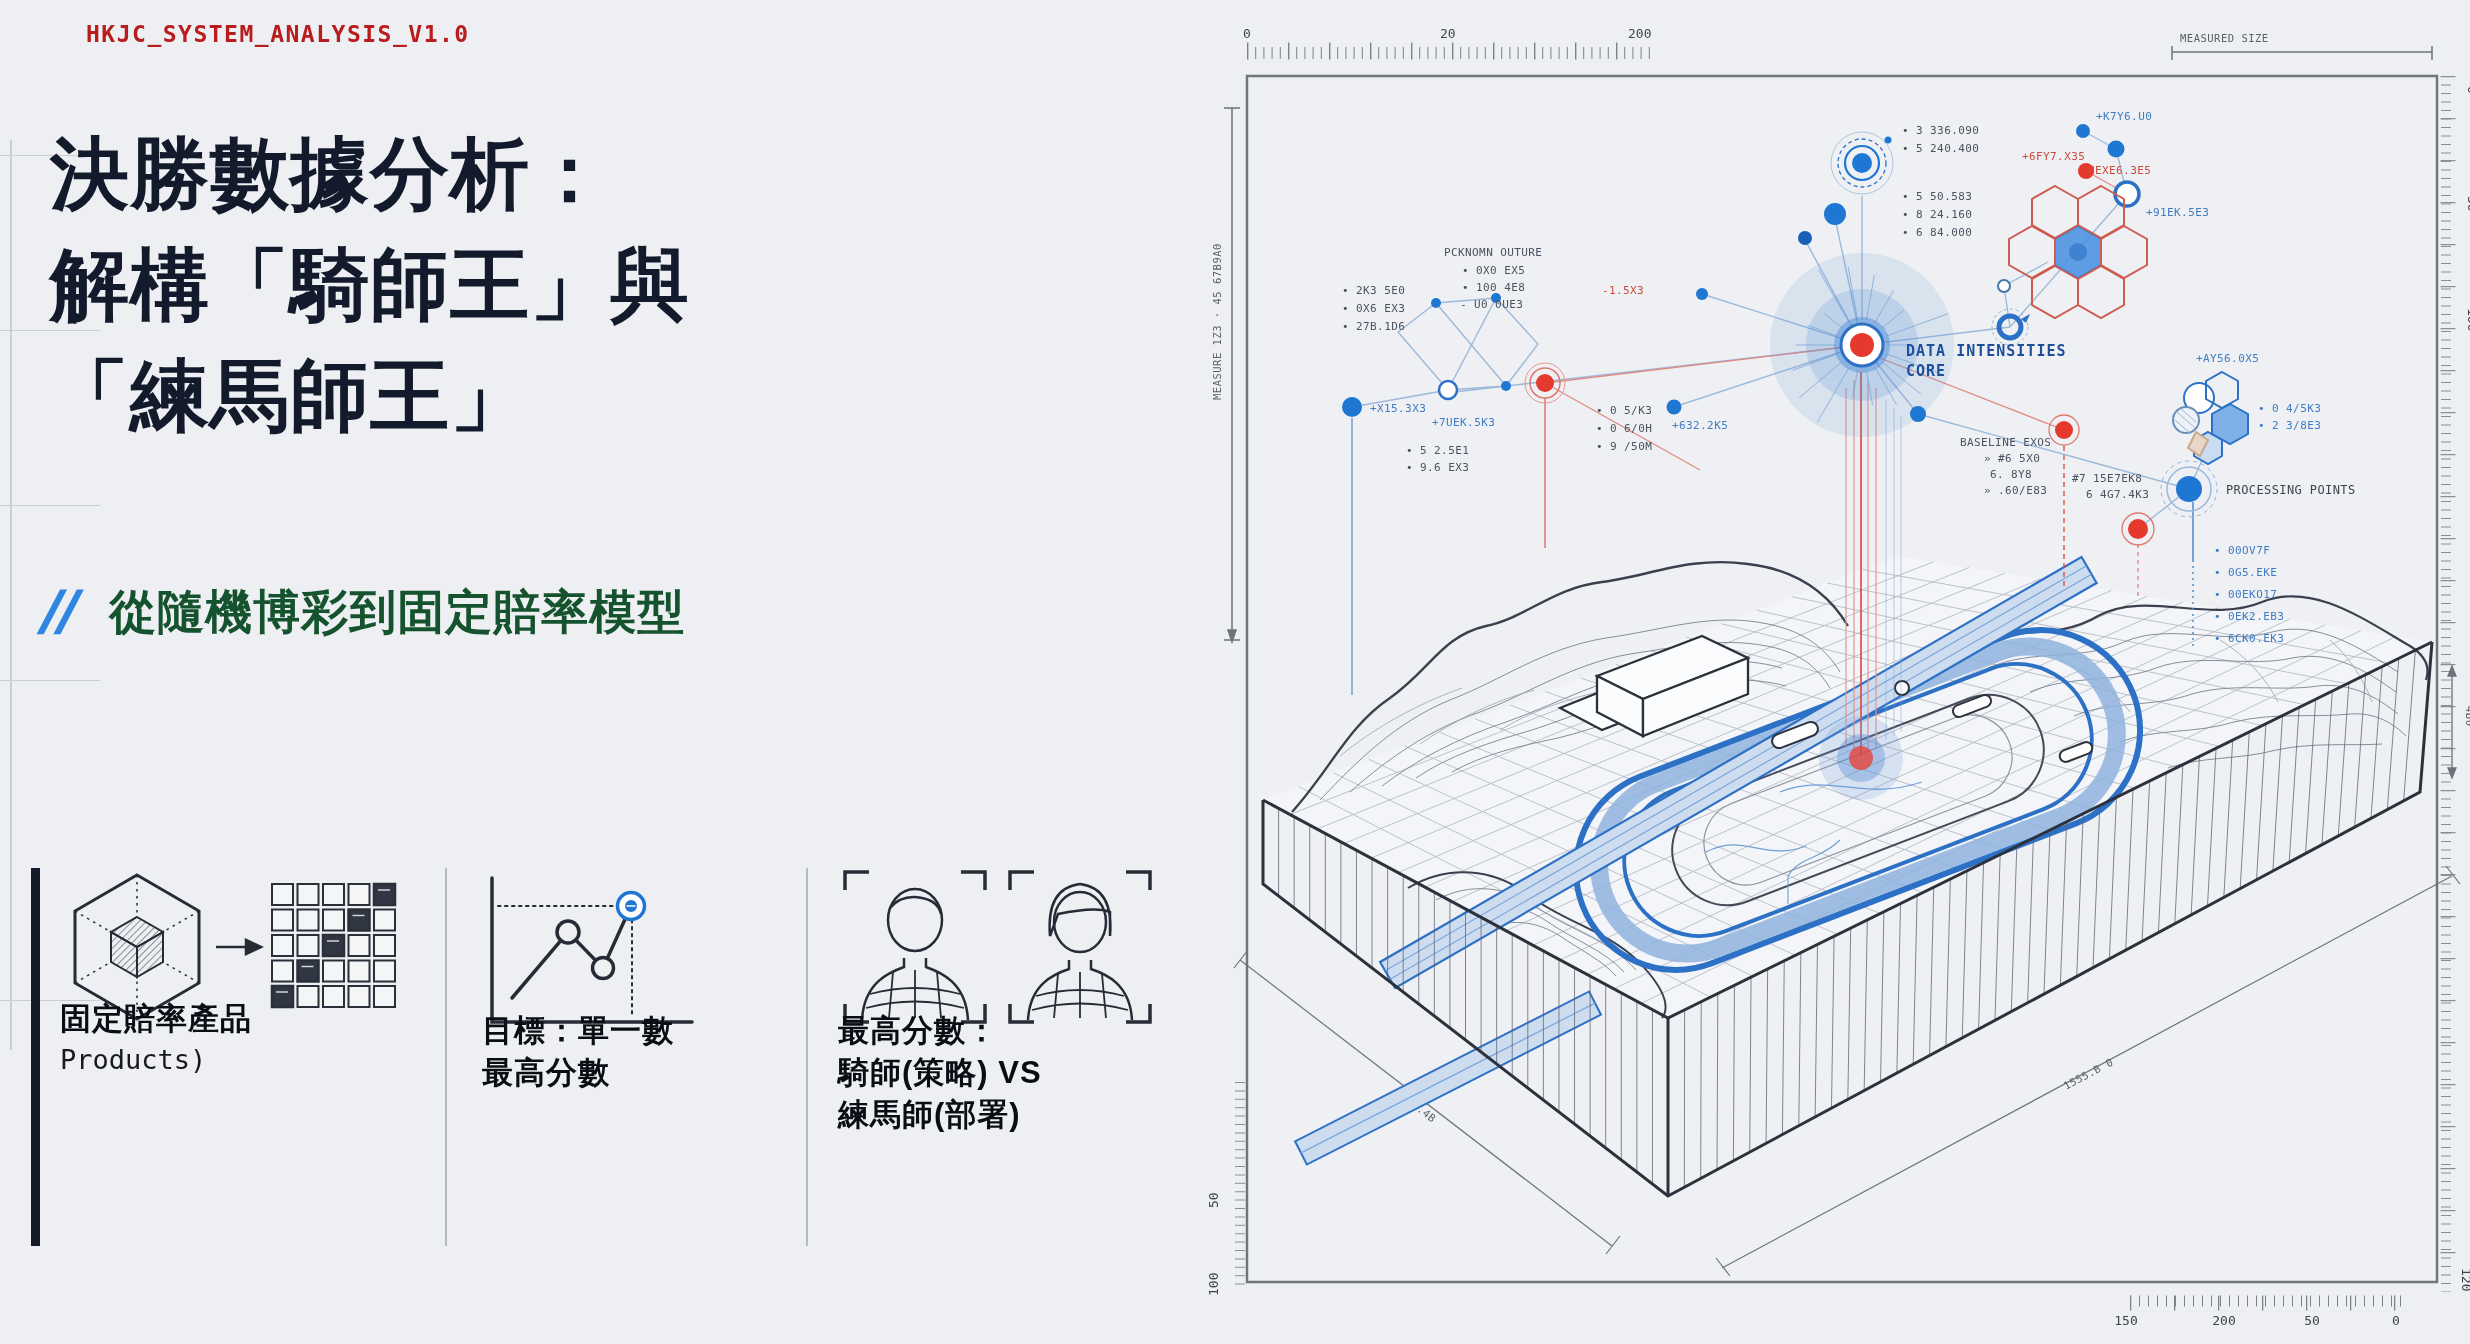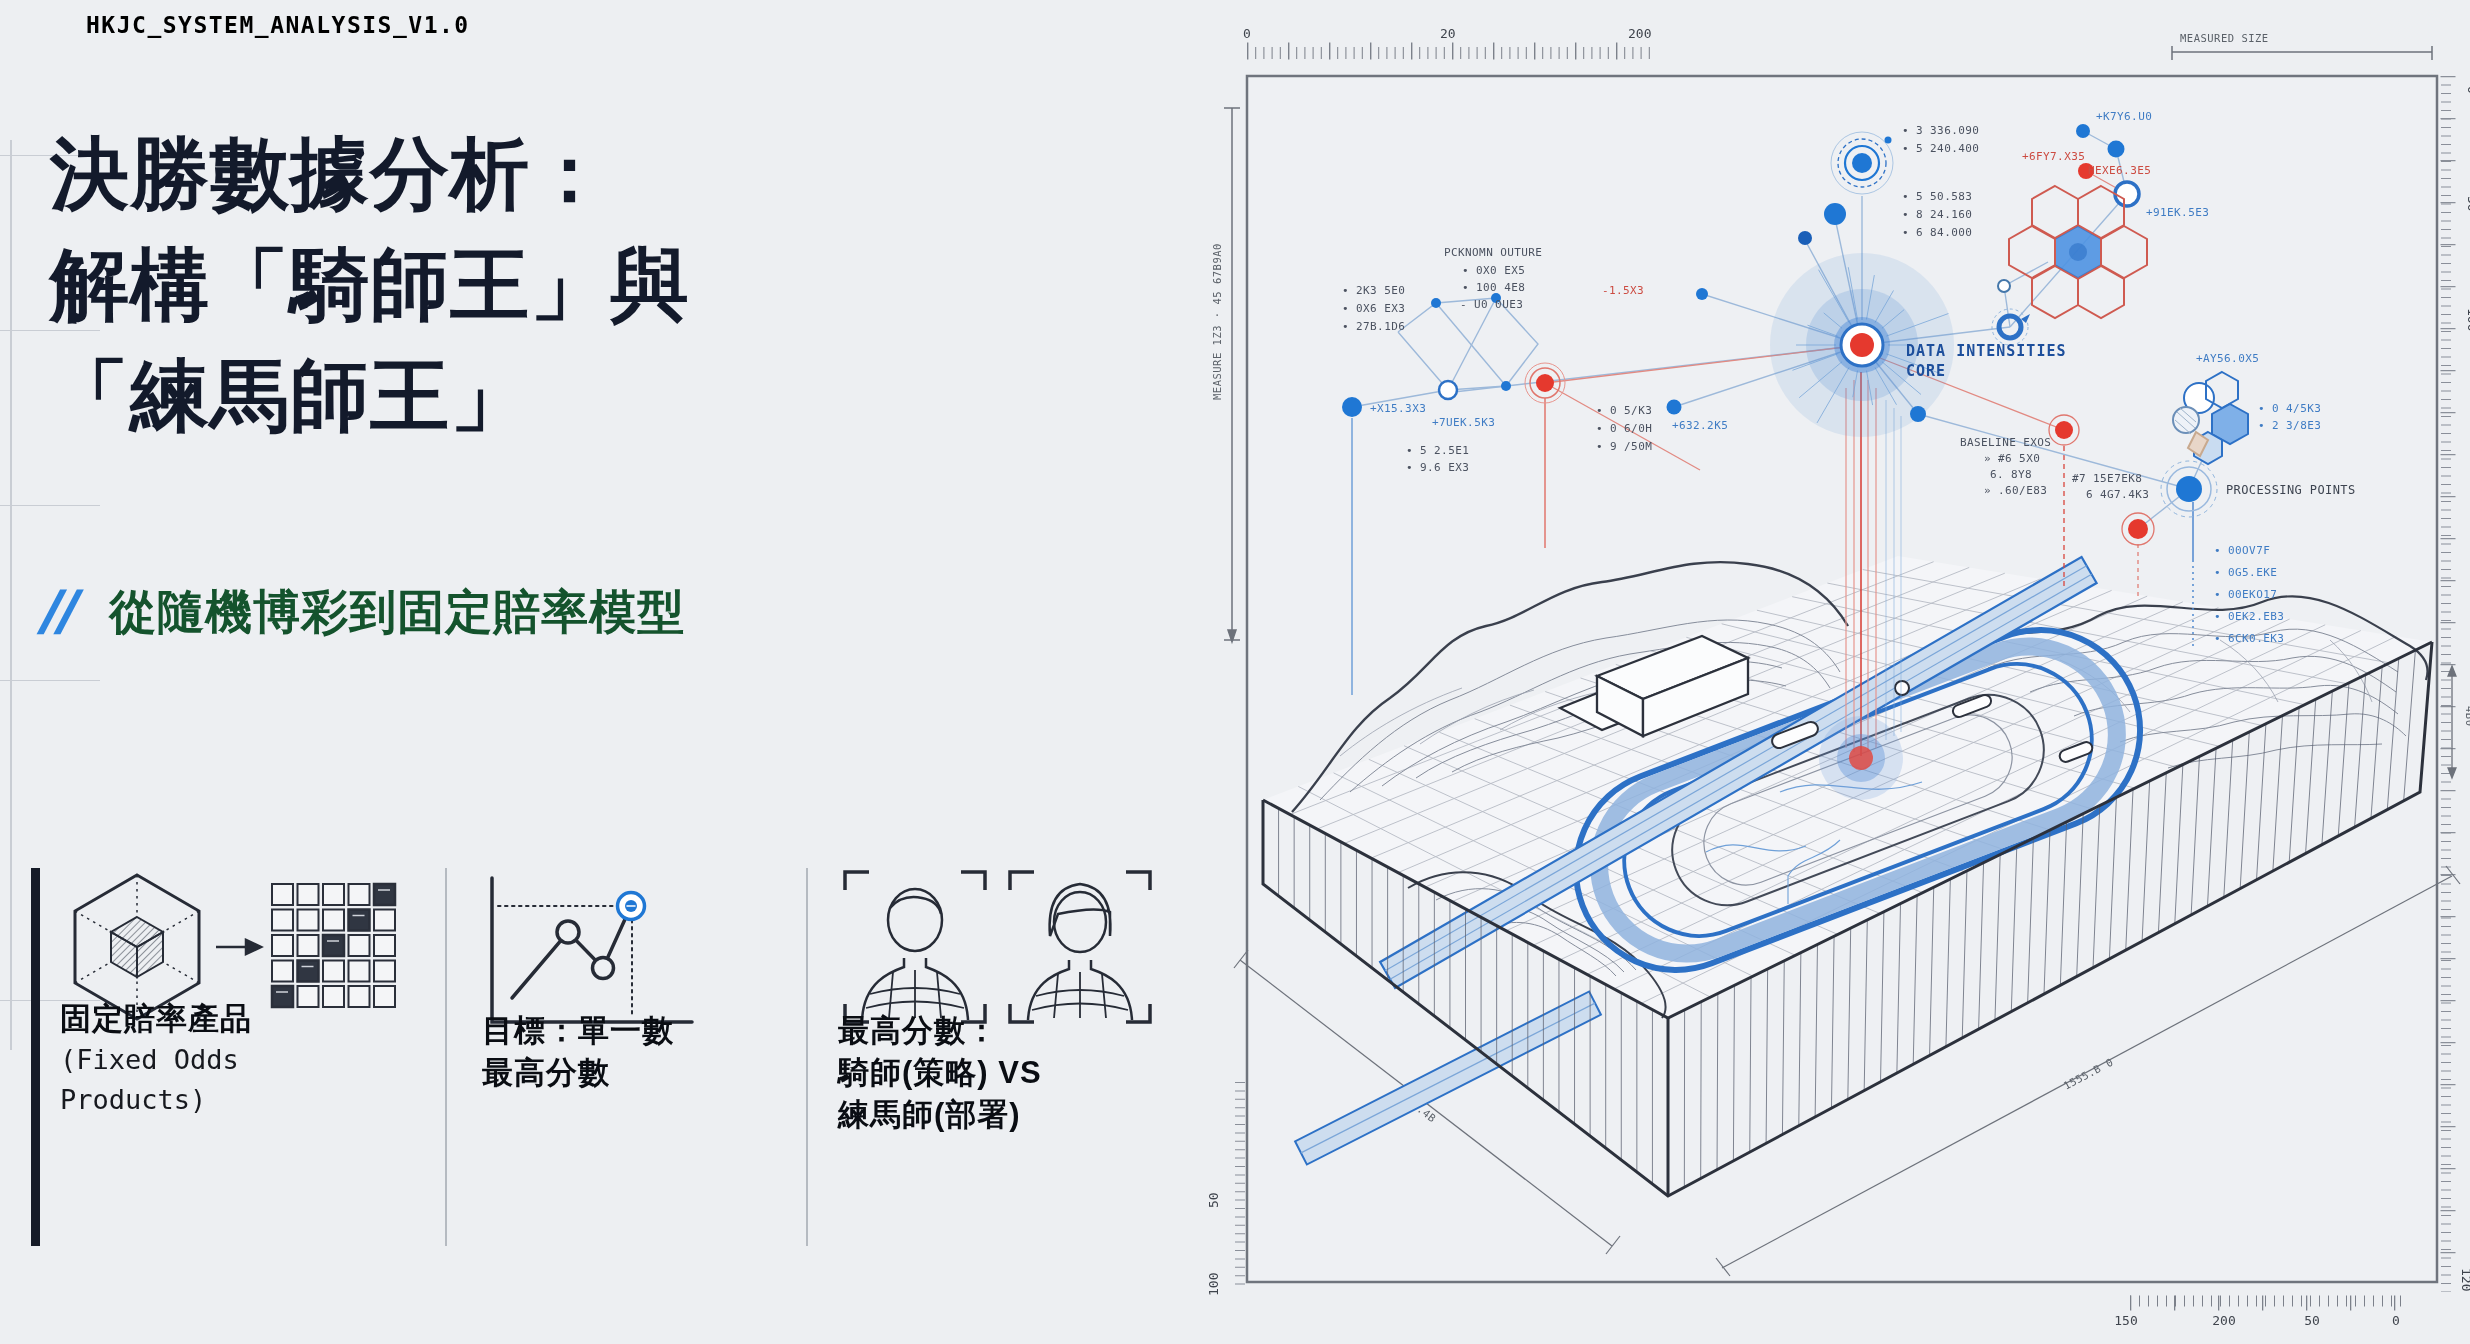--- a/index.html
+++ b/index.html
@@ -1,19 +1,19 @@
 <!DOCTYPE html>
 <html><head>
 <meta charset="utf-8">
 <style>
   html,body{margin:0;padding:0;background:#edeff2;}
   #stage{position:relative;width:2470px;height:1344px;background:#edeff2;overflow:hidden;
          font-family:"Liberation Sans","DejaVu Sans",sans-serif;color:#141a2a;}
   .mono{font-family:"DejaVu Sans Mono","Liberation Mono",monospace;}
-  #doc-id{position:absolute;left:86px;top:12px;font-size:23px;letter-spacing:1.5px;color:#000000;font-weight:600;}
+  #doc-id{position:absolute;left:86px;top:21px;font-size:23px;letter-spacing:1.5px;color:#b91c1c;font-weight:600;}
   #main-title{position:absolute;left:50px;top:118px;font-size:79px;line-height:111px;font-weight:900;
               color:#131a2b;letter-spacing:1px;}
   #subtitle{position:absolute;left:42px;top:578px;display:flex;align-items:center;gap:34px;}
   #subtitle .slashes{font-size:60px;font-weight:800;font-style:italic;color:#2e86e0;transform:skewX(-8deg);}
   #subtitle .sub-text{font-size:47px;font-weight:800;color:#14532d;letter-spacing:1px;text-align:center;}
   .edge-line{position:absolute;background:#c9cdd4;}
   .feature-divider{position:absolute;top:868px;width:2px;height:378px;background:#b5bac1;}
   #col1-bar{position:absolute;left:31px;top:868px;width:9px;height:378px;background:#161b28;}
   .feature-text{position:absolute;width:360px;}
   .feat-zh{font-size:31px;font-weight:800;color:#0a0d13;line-height:42px;letter-spacing:1px;}
@@ -149,21 +149,20 @@
       <path d="M1028,158 C1030,122 1054,112 1069,107 L1069,98 M1091,98 L1091,107 C1106,112 1130,122 1132,158" stroke-width="2.5"></path>
       <path d="M1036,134 Q1080,122 1124,134 M1032,148 Q1080,135 1128,148" stroke-width="1.8"></path>
       <line x1="1058" y1="112" x2="1054" y2="156" stroke-width="1.8"></line>
       <line x1="1102" y1="112" x2="1106" y2="156" stroke-width="1.8"></line>
       <line x1="1080" y1="110" x2="1080" y2="156" stroke-width="1.8"></line>
     </g>
   </svg>
 
   <div class="feature-text" style="left:60px;top:998px;">
     <div class="feat-zh">固定賠率產品</div>
-    <div class="feat-en mono">(Fixed Odds</div>
     <div class="feat-en mono">Products)</div>
   </div>
   <div class="feature-text" style="left:482px;top:1010px;">
     <div class="feat-zh">目標：單一數</div>
     <div class="feat-zh">最高分數</div>
   </div>
   <div class="feature-text" style="left:838px;top:1010px;">
     <div class="feat-zh">最高分數：</div>
     <div class="feat-zh">騎師(策略) VS</div>
     <div class="feat-zh">練馬師(部署)</div>

